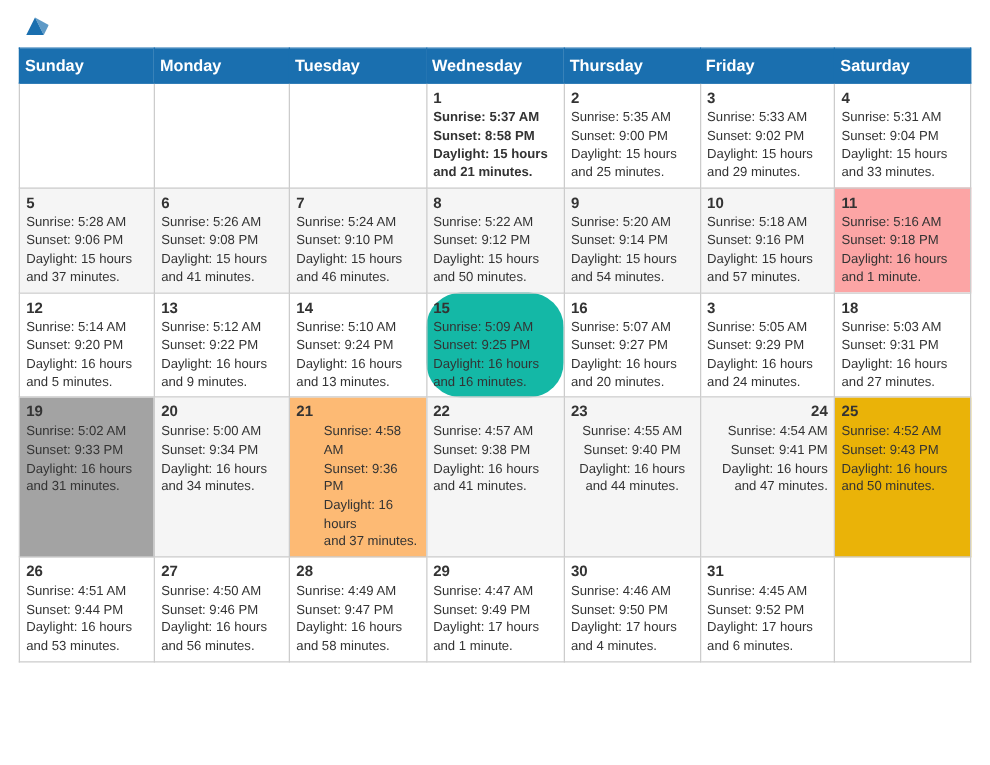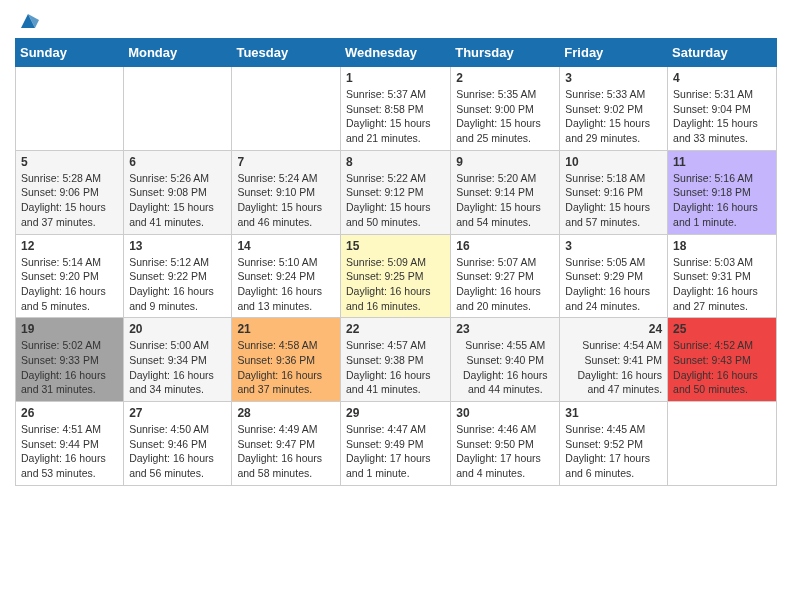--- a/index.html
+++ b/index.html
@@ -122,21 +122,21 @@
         <th>Saturday</th>
       </tr>
   </thead>
   <tbody id="calendar-body">
   <tr>
         <td class="empty-cell"></td>
         <td class="empty-cell"></td>
         <td class="empty-cell"></td>
         <td style="background: rgb(255, 255, 255);">
           <span class="day-number">1</span>
-          <div class="day-info" style="white-space: pre-line;">Sunrise: 5:37 AM
+          <div class="day-info" style="white-space: pre-line; font-weight: bold;">Sunrise: 5:37 AM
 Sunset: 8:58 PM
 Daylight: 15 hours
 and 21 minutes.</div>
         </td>
         <td style="background: rgb(255, 255, 255);">
           <span class="day-number">2</span>
           <div class="day-info" style="white-space: pre-line;">Sunrise: 5:35 AM
 Sunset: 9:00 PM
 Daylight: 15 hours
 and 25 minutes.</div>
@@ -192,21 +192,21 @@
 Daylight: 15 hours
 and 54 minutes.</div>
         </td>
         <td style="background: rgb(245, 245, 245);">
           <span class="day-number">10</span>
           <div class="day-info" style="white-space: pre-line;">Sunrise: 5:18 AM
 Sunset: 9:16 PM
 Daylight: 15 hours
 and 57 minutes.</div>
         </td>
-        <td style="background: #c4b5fd;">
+        <td style="background: #fca5a5;">
           <span class="day-number">11</span>
           <div class="day-info" style="white-space: pre-line;">Sunrise: 5:16 AM
 Sunset: 9:18 PM
 Daylight: 16 hours
 and 1 minute.</div>
         </td>
       </tr>
       <tr>
         <td style="background: rgb(255, 255, 255);">
           <span class="day-number">12</span>
@@ -222,21 +222,21 @@
 Daylight: 16 hours
 and 9 minutes.</div>
         </td>
         <td style="background: rgb(255, 255, 255);">
           <span class="day-number">14</span>
           <div class="day-info" style="white-space: pre-line;">Sunrise: 5:10 AM
 Sunset: 9:24 PM
 Daylight: 16 hours
 and 13 minutes.</div>
         </td>
-        <td style="background: #fef9c3;">
+        <td style="background: #14b8a6; border-radius: 28px;">
           <span class="day-number">15</span>
           <div class="day-info" style="white-space: pre-line;">Sunrise: 5:09 AM
 Sunset: 9:25 PM
 Daylight: 16 hours
 and 16 minutes.</div>
         </td>
         <td style="background: rgb(255, 255, 255);">
           <span class="day-number">16</span>
           <div class="day-info" style="white-space: pre-line;">Sunrise: 5:07 AM
 Sunset: 9:27 PM
@@ -268,21 +268,21 @@
         </td>
         <td style="background: rgb(245, 245, 245);">
           <span class="day-number">20</span>
           <div class="day-info" style="white-space: pre-line;">Sunrise: 5:00 AM
 Sunset: 9:34 PM
 Daylight: 16 hours
 and 34 minutes.</div>
         </td>
         <td style="background: #fdba74;">
           <span class="day-number">21</span>
-          <div class="day-info" style="white-space: pre-line;">Sunrise: 4:58 AM
+          <div class="day-info" style="white-space: pre-line; margin-left: 22px;">Sunrise: 4:58 AM
 Sunset: 9:36 PM
 Daylight: 16 hours
 and 37 minutes.</div>
         </td>
         <td style="background: rgb(245, 245, 245);">
           <span class="day-number">22</span>
           <div class="day-info" style="white-space: pre-line;">Sunrise: 4:57 AM
 Sunset: 9:38 PM
 Daylight: 16 hours
 and 41 minutes.</div>
@@ -294,21 +294,21 @@
 Daylight: 16 hours
 and 44 minutes.</div>
         </td>
         <td style="background: rgb(245, 245, 245); text-align: right;">
           <span class="day-number">24</span>
           <div class="day-info" style="white-space: pre-line;">Sunrise: 4:54 AM
 Sunset: 9:41 PM
 Daylight: 16 hours
 and 47 minutes.</div>
         </td>
-        <td style="background: #ef4444;">
+        <td style="background: #eab308;">
           <span class="day-number">25</span>
           <div class="day-info" style="white-space: pre-line;">Sunrise: 4:52 AM
 Sunset: 9:43 PM
 Daylight: 16 hours
 and 50 minutes.</div>
         </td>
       </tr>
       <tr>
         <td style="background: rgb(255, 255, 255);">
           <span class="day-number">26</span>

